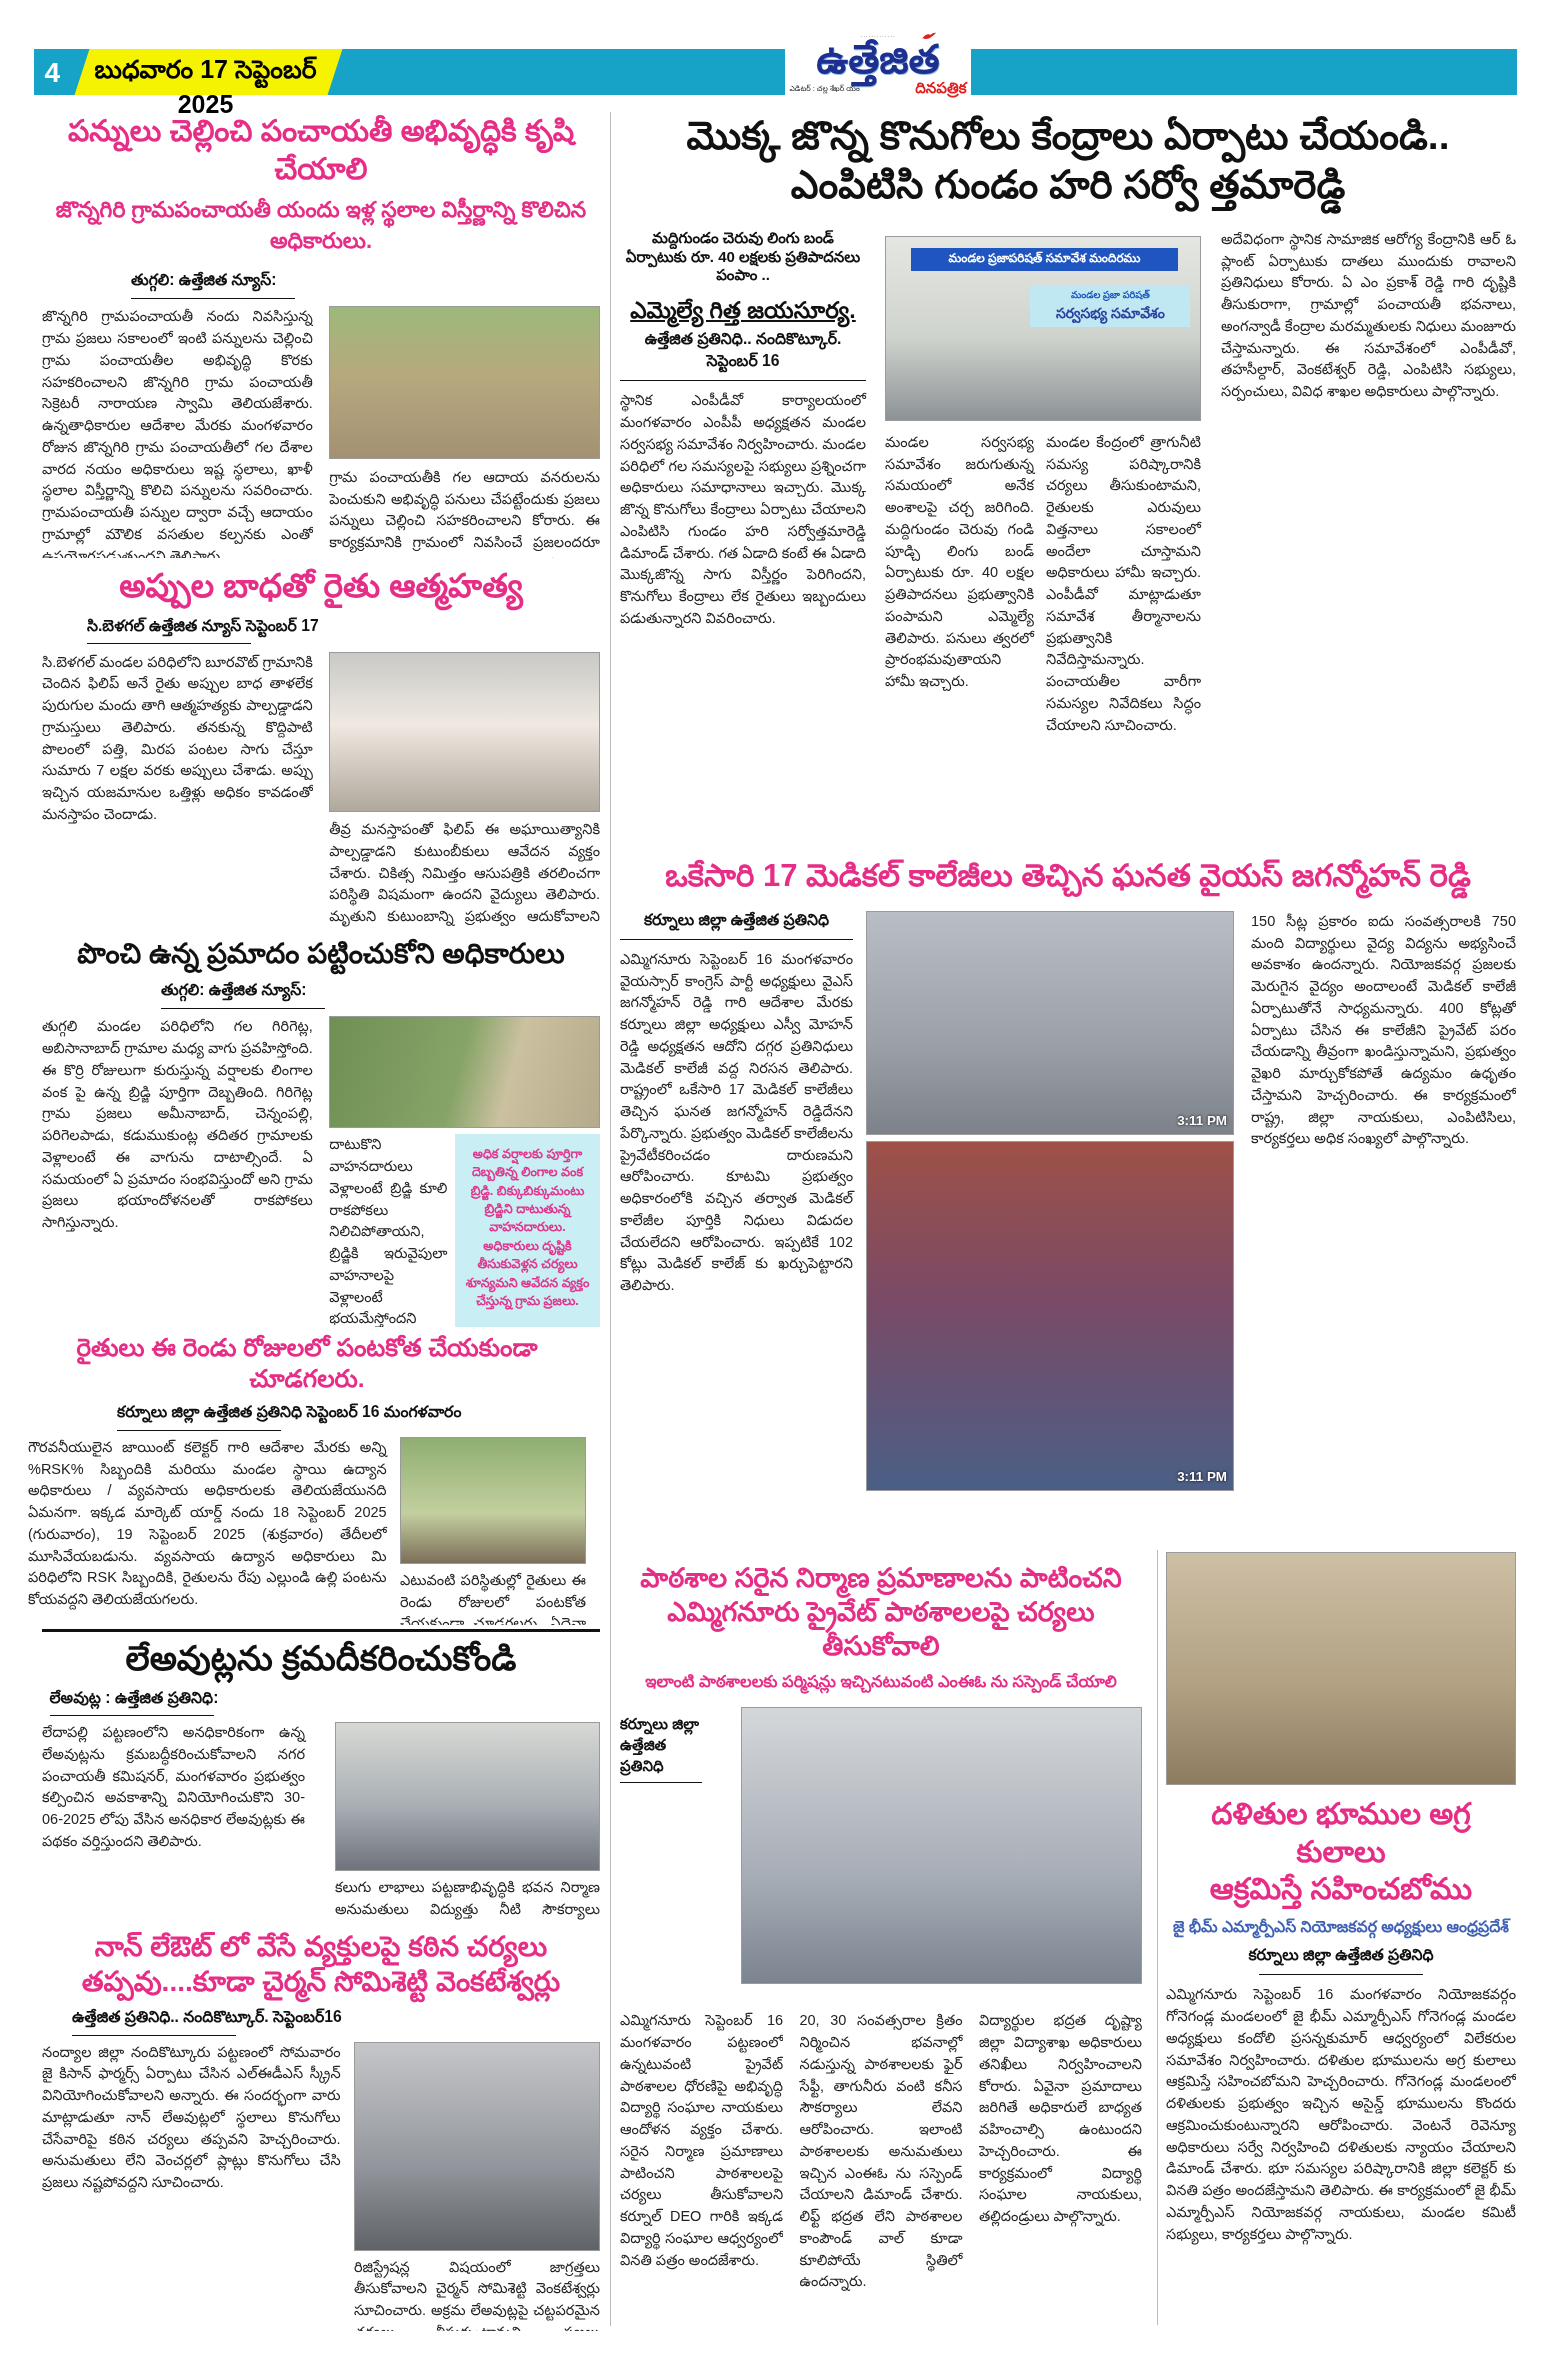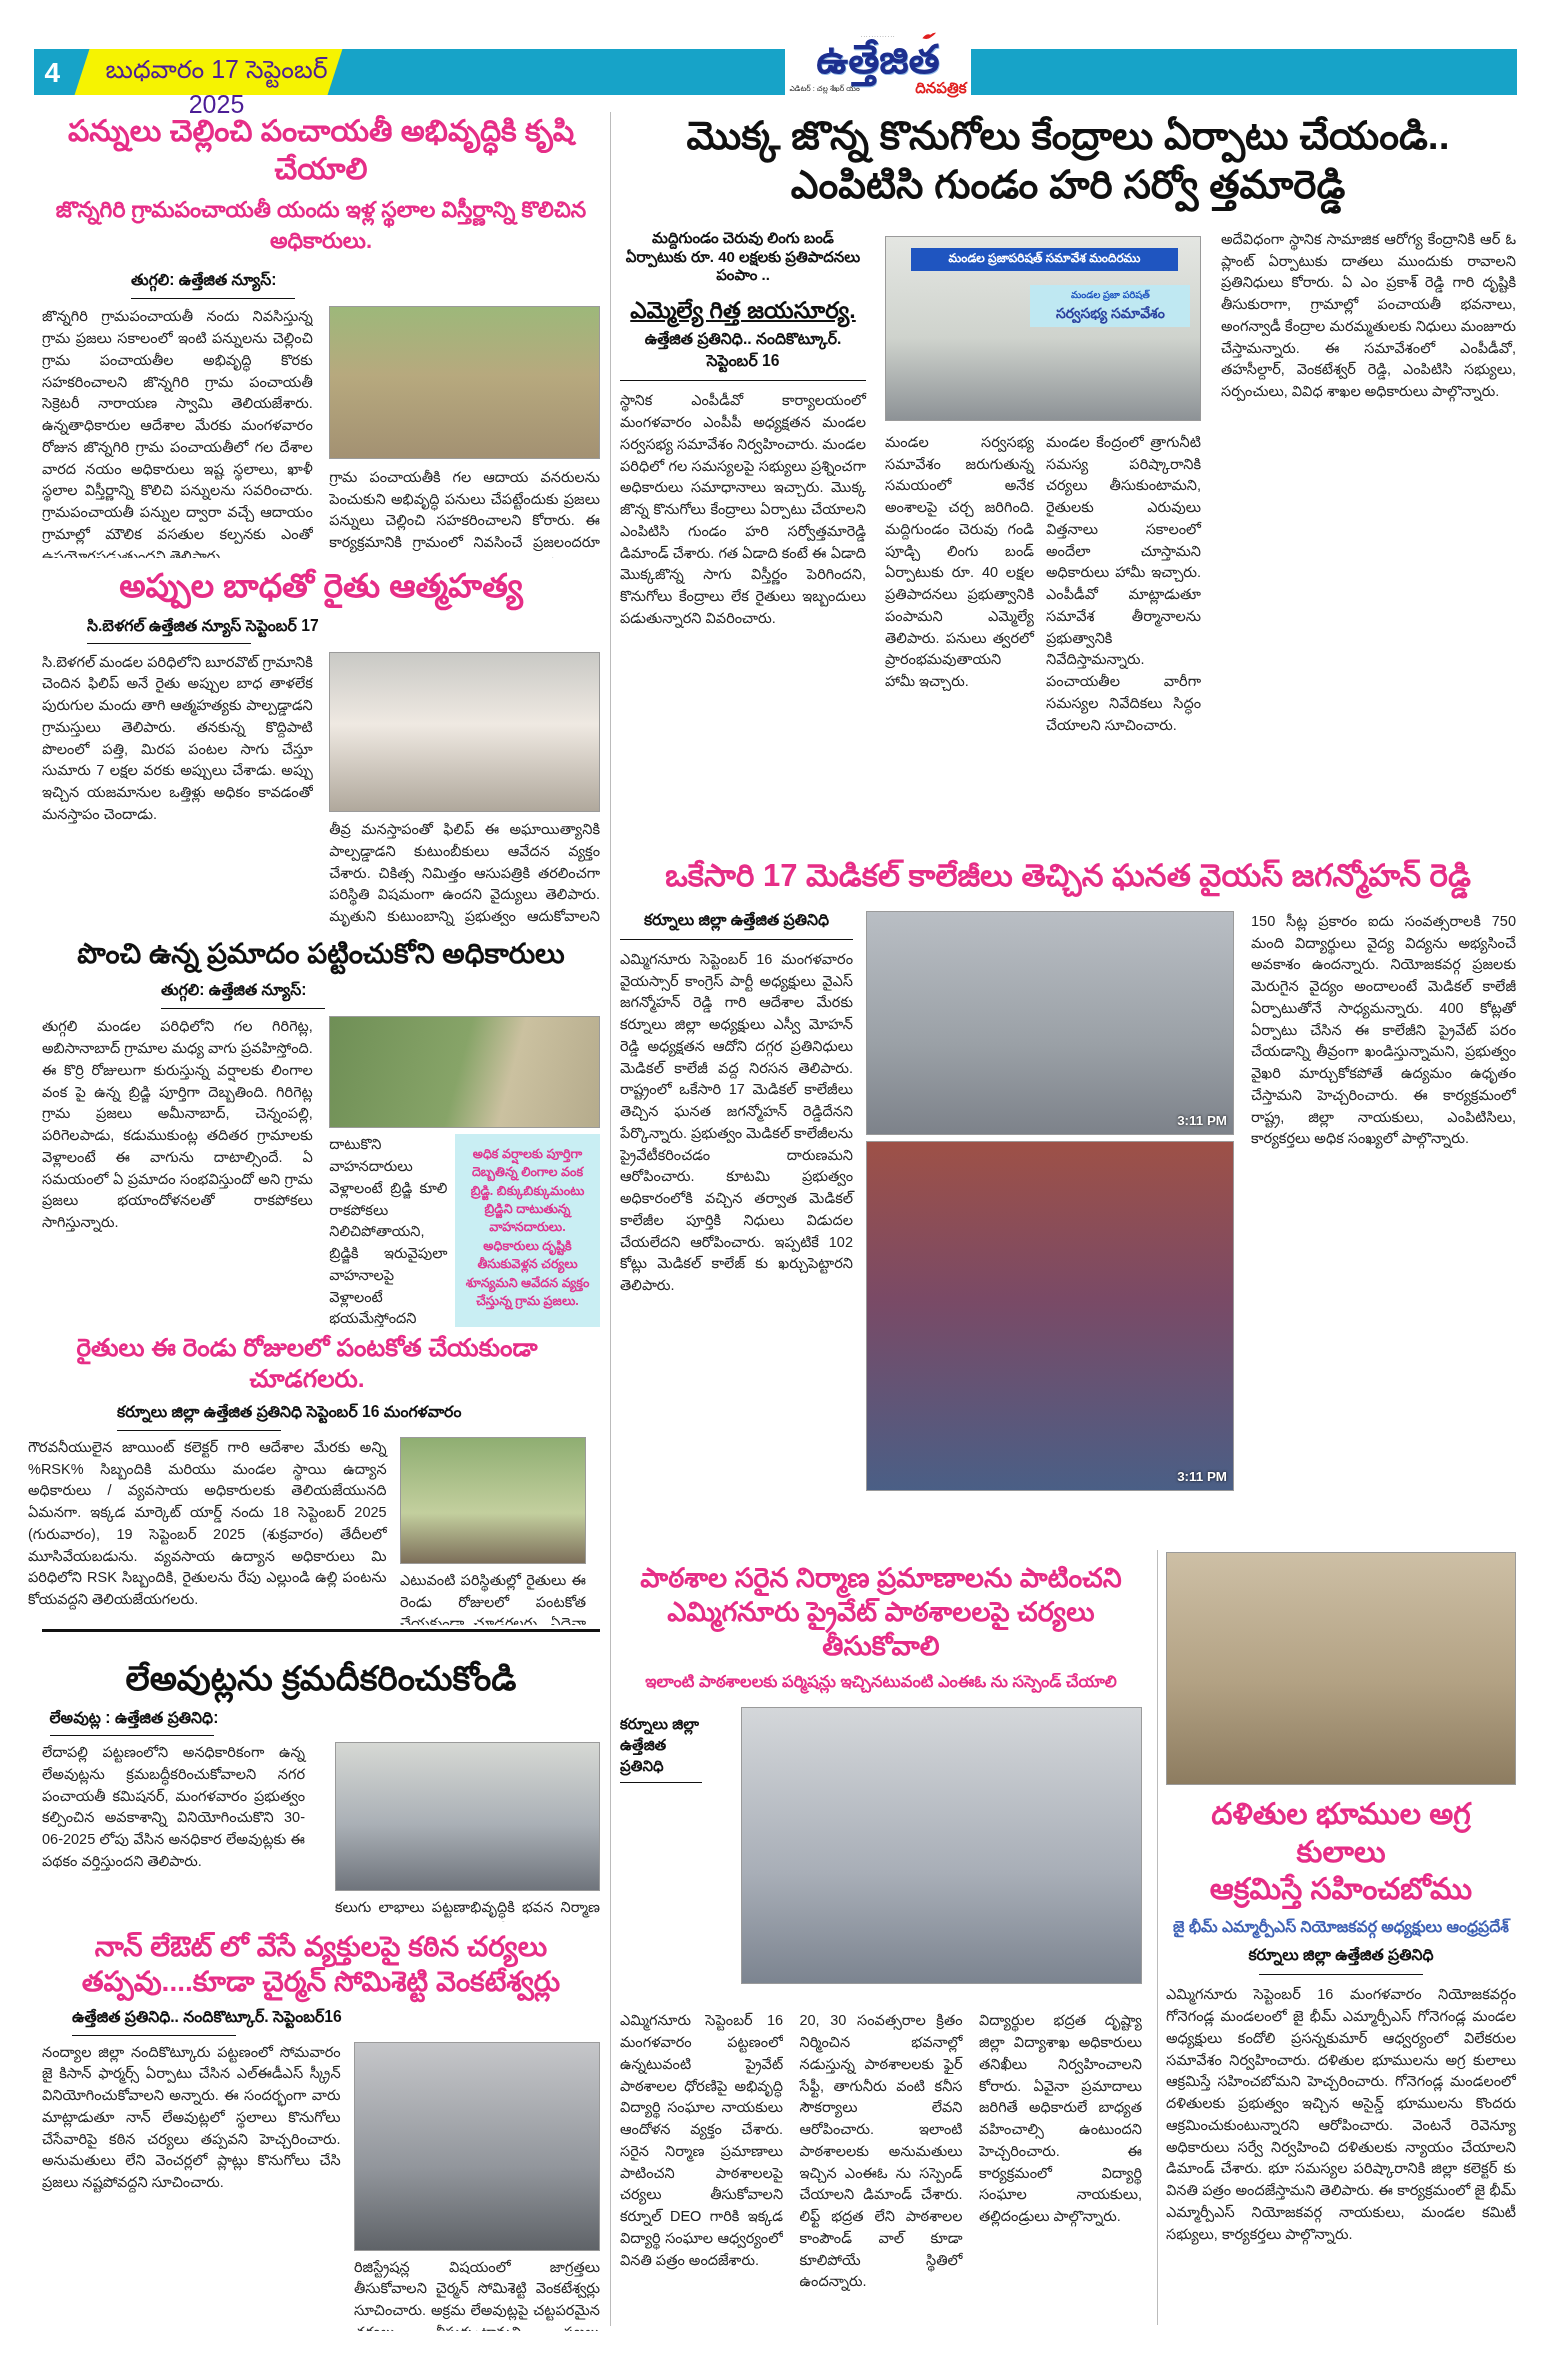--- a/index.html
+++ b/index.html
@@ -5,21 +5,21 @@
   html,body{margin:0;padding:0;background:#e8e8e8;}
   .page{
     position:relative;width:1561px;height:2354px;background:#ffffff;
     font-family:"Liberation Sans","DejaVu Sans",sans-serif;color:#222;
     overflow:hidden;margin:0 auto;border-bottom:4.5px solid #222;
   }
   
   .header-bar{position:absolute;left:34px;top:49px;width:1483px;height:46px;background:#17a3c8;}
   .page-num{position:absolute;left:10.4px;top:7.5px;color:#fff;font-size:28px;font-weight:bold;}
   .date-flag{position:absolute;left:48px;top:0;width:253px;height:46px;background:#f6f301;transform:skewX(-18deg);}
-  .date-text{position:absolute;left:63px;top:6px;width:239px;text-align:center;font-size:25px;font-weight:normal;color:#4c1d95;}
+  .date-text{position:absolute;left:52px;top:6px;width:239px;text-align:center;font-size:25px;font-weight:bold;color:#000000;}
   .logo-notch{position:absolute;left:751px;top:-18px;width:186px;height:82px;background:#fff;text-align:center;}
   .logo-tiny{font-size:6px;color:#333;letter-spacing:0.7px;margin-top:1.5px;}
   .logo-title{font-size:40px;font-weight:bold;color:#1d2f8f;line-height:1.0;text-shadow:0.7px 0.7px 0 #8fb9e6;}
   .logo-bottom{display:flex;justify-content:space-between;align-items:center;padding:0 4.5px;}
   .logo-editor{font-size:7.5px;color:#222;}
   .logo-sub{font-size:15px;font-weight:bold;color:#e01f1f;}
   .dove{position:absolute;right:34px;top:0px;width:16.4px;height:10.4px;}
   
   .article{position:absolute;overflow:hidden;}
   .hl-pink{color:#e62e87;font-weight:bold;text-align:center;line-height:1.25;}
@@ -136,21 +136,21 @@
     <div style="display:flex;gap:13.4px;">
       <div class="body-txt" style="flex:1;">గౌరవనీయులైన జాయింట్ కలెక్టర్ గారి ఆదేశాల మేరకు అన్ని %RSK% సిబ్బందికి మరియు మండల స్థాయి ఉద్యాన అధికారులు / వ్యవసాయ అధికారులకు తెలియజేయునది ఏమనగా. ఇక్కడ మార్కెట్ యార్డ్ నందు 18 సెప్టెంబర్ 2025 (గురువారం), 19 సెప్టెంబర్ 2025 (శుక్రవారం) తేదీలలో మూసివేయబడును. వ్యవసాయ ఉద్యాన అధికారులు మి పరిధిలోని RSK సిబ్బందికి, రైతులను రేపు ఎల్లుండి ఉల్లి పంటను కోయవద్దని తెలియజేయగలరు.</div>
       <div style="width:186px;flex:none;">
         <div class="photo ph-portrait" style="width:100%;height:127px;margin-bottom:6px;"></div>
         <div class="body-txt">ఎటువంటి పరిస్థితుల్లో రైతులు ఈ రెండు రోజులలో పంటకోత చేయకుండా చూడగలరు. ఏదైనా రైతు పొరపాటున ఉల్లి పంట కోసినచో, వారు తమ ఉత్పత్తిని యెమ్మిగనూరు మార్కెట్ యార్డ్‌కు 18 , 19 సెప్టెంబర్ 2025 (గురువారం %డ% శుక్రవారం) తేదీలలో మాత్రమే తరలించవలసిందిగా రైతులకు తెలియజేయగలరు. డీహెచ్ఓ, కర్నూలు.</div>
       </div>
     </div>
   </div>
 
   <div class="article" style="left:42px;top:1637px;width:558px;height:285px;">
-    <div class="hl-black" style="font-size:34px;font-weight:600;margin-top:20px;">లేఅవుట్లను  క్రమదీకరించుకోండి</div>
+    <div class="hl-black" style="font-size:34px;font-weight:600;">లేఅవుట్లను  క్రమదీకరించుకోండి</div>
     <div style="margin:9px 0 6px 7.5px;">
       <span class="byline">లేఅవుట్ల : ఉత్తేజిత ప్రతినిధి:</span>
       <span class="byline-rule"></span>
     </div>
     <div style="display:flex;gap:30px;">
       <div class="body-txt" style="flex:1;">లేదాపల్లి పట్టణంలోని అనధికారికంగా ఉన్న లేఅవుట్లను క్రమబద్ధీకరించుకోవాలని నగర పంచాయతీ కమిషనర్, మంగళవారం ప్రభుత్వం కల్పించిన అవకాశాన్ని వినియోగించుకొని 30-06-2025 లోపు వేసిన అనధికార లేఅవుట్లకు ఈ పథకం వర్తిస్తుందని తెలిపారు.</div>
       <div style="width:265px;flex:none;">
         <div class="photo ph-meeting" style="width:100%;height:149px;margin-bottom:6px;"></div>
         <div class="body-txt">కలుగు లాభాలు పట్టణాభివృద్ధికి భవన నిర్మాణ అనుమతులు విద్యుత్తు నీటి సౌకర్యాలు సులభంగా పొందవచ్చని, ఈ అవకాశాన్ని ప్రజలు సద్వినియోగం చేసుకోవాలని, అవసరమైన లేఅవుట్లపై చర్యలు తీసుకుంటామని అన్నారు.</div>
       </div>

